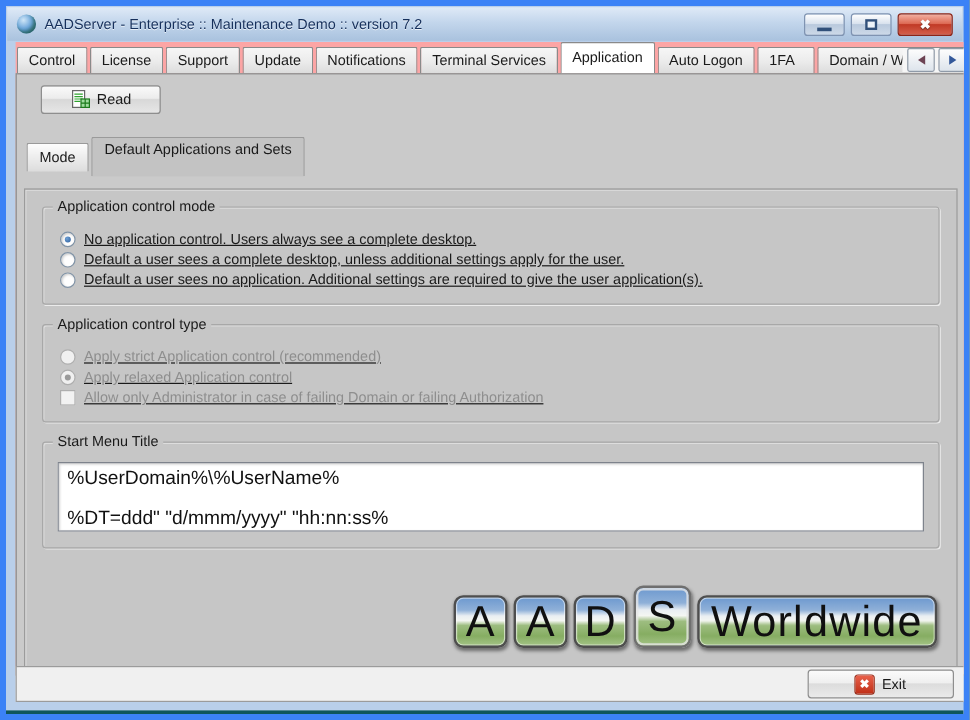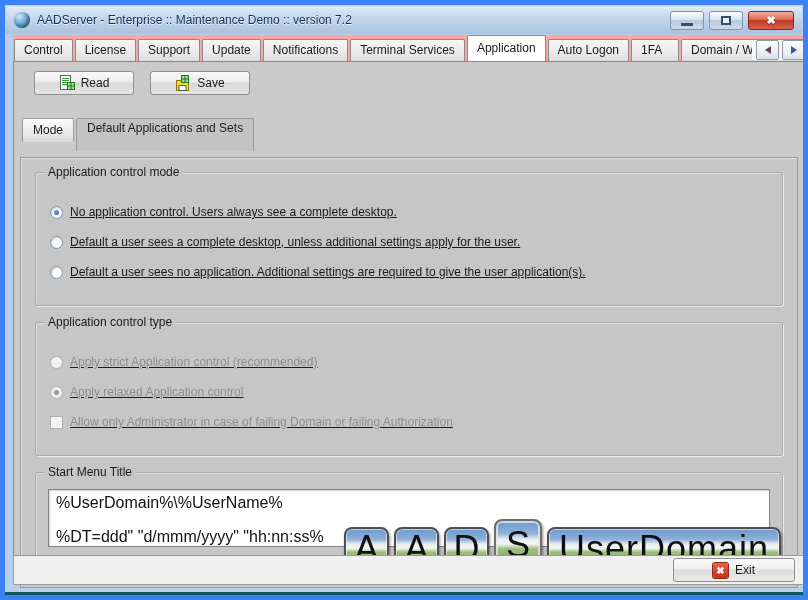--- a/index.html
+++ b/index.html
@@ -41,32 +41,32 @@
   .arr-left { width:0; height:0; border-top:4px solid transparent; border-bottom:4px solid transparent; border-right:6px solid #6d4354; }
   .arr-right { width:0; height:0; border-top:4px solid transparent; border-bottom:4px solid transparent; border-left:6px solid #33589a; }
 
   
   .page { position:absolute; top:26px; left:0; right:0; bottom:0; border:1px solid #8a8a8a;
     background:#cacaca; display:flex; flex-direction:column; padding:7px 6px 5px;gap:15px; }
   .toolbar { display:flex; gap:16px; padding:2px 14px 8px; }
   .toolbtn { width:100px; height:24px; border:1px solid #8e8e8e; border-radius:3px;
     background:linear-gradient(180deg,#fafafa 0%,#ececec 45%,#d8d8d8 50%,#e6e6e6 100%);
     display:flex; align-items:center; justify-content:center; gap:6px; cursor:default; }
-  .subtabrow { display:flex; align-items:flex-start; height:24px; padding-left:2px; position:relative; z-index:2; }
+  .subtabrow { display:flex; align-items:center; height:24px; padding-left:2px; position:relative; z-index:2; }
   .subtab { height:33px; line-height:19px; padding:0 10px; margin-right:2px; white-space:nowrap;
     background:#c3c3c3; border:1px solid #9a9a9a; border-bottom:none; border-radius:2px 2px 0 0; }
   .subtab.selected { height:24px; line-height:23px; background:linear-gradient(180deg,#fdfdfd,#dcdcdc); margin-bottom:-1px; }
   .subpage { flex:1; border:1px solid #9b9b9b; box-shadow:inset 1px 1px 0 #dedede;
     background:#c6c6c6; position:relative; padding:14px 14px 10px;text-decoration:underline; }
 
   
   .group { position:relative; border:1px solid #a8a8a8; border-radius:3px; padding:16px 12px 10px; margin-bottom:16px;
     box-shadow:1px 1px 0 rgba(255,255,255,.65), inset 1px 1px 0 rgba(255,255,255,.4); }
   .group-title { position:absolute; top:-8px; left:8px; background:#c6c6c6; padding:0 4px; }
-  .option { display:flex; align-items:center; gap:7px; margin:16px 2px;text-align:center; }
+  .option { display:flex; align-items:center; gap:7px; margin:3px 2px;text-align:center; }
   .radio { width:13px; height:13px; border-radius:50%; background:#fefefe; border:1px solid #8093a6; flex:0 0 auto;
     display:flex; align-items:center; justify-content:center; box-shadow:inset 1px 1px 2px rgba(0,0,0,.2); }
   .radio.checked::after { content:""; width:5px; height:5px; border-radius:50%;
     background:radial-gradient(circle at 35% 35%, #6fa0d4, #2c5f9e); display:block; }
   .radio.disabled { border-color:#aeaeae; background:#f0f0f0; box-shadow:none; }
   .radio.disabled.checked::after { background:#9a9a9a; }
   .checkbox { width:13px; height:13px; background:#fdfdfd; border:1px solid #8093a6; flex:0 0 auto; }
   .checkbox.disabled { border-color:#aeaeae; background:#f2f2f2; }
   .option.disabled .opt-label { color:#8e8e8e; }
 
@@ -144,29 +144,20 @@
       <div class="toolbar">
         <div class="toolbtn">
           <svg width="16" height="16" viewBox="0 0 16 16">
             <rect x="1.5" y="0.5" width="10" height="14" fill="#ffffff" stroke="#666666"></rect>
             <path d="M3 3.5h7M3 5.5h7M3 7.5h7M3 9.5h5" stroke="#2fa32f" fill="none"></path>
             <rect x="8.5" y="7.5" width="7" height="7" fill="#9fdc9f" stroke="#1d7a1d"></rect>
             <path d="M12 7.5v7M8.5 11h7" stroke="#1d7a1d" fill="none"></path>
           </svg>
           <span>Read</span>
         </div>
-        <div class="toolbtn">
-          <svg width="16" height="16" viewBox="0 0 16 16">
-            <rect x="1.5" y="5.5" width="12" height="10" fill="#f2de3a" stroke="#8a7a00"></rect>
-            <rect x="4" y="10.5" width="7" height="5" fill="#ffffff" stroke="#555555"></rect>
-            <rect x="6.5" y="0.5" width="7" height="7" fill="#9fdc9f" stroke="#1d7a1d"></rect>
-            <path d="M10 .5v7M6.5 4h7" stroke="#1d7a1d" fill="none"></path>
-          </svg>
-          <span>Save</span>
-        </div>
       </div>
 
       <div class="subtabrow">
         <div class="subtab selected">Mode</div>
         <div class="subtab">Default Applications and Sets</div>
       </div>
 
       <div class="subpage">
 
         <div class="group">
@@ -206,21 +197,21 @@
           <textarea class="startmenu-text" spellcheck="false" style="">%UserDomain%\%UserName%
 
 %DT=ddd" "d/mmm/yyyy" "hh:nn:ss%</textarea>
         </div>
 
         <div class="logo">
           <div class="logo-tile">A</div>
           <div class="logo-tile">A</div>
           <div class="logo-tile">D</div>
           <div class="logo-tile raised">S</div>
-          <div class="logo-tile logo-word">UserDomain</div>
+          <div class="logo-tile logo-word">Worldwide</div>
         </div>
 
       </div>
     </div>
   </div>
 
   <div class="footer">
     <div class="exit-btn">
       <span class="exit-icon">✖</span>
       <span>Exit</span>

